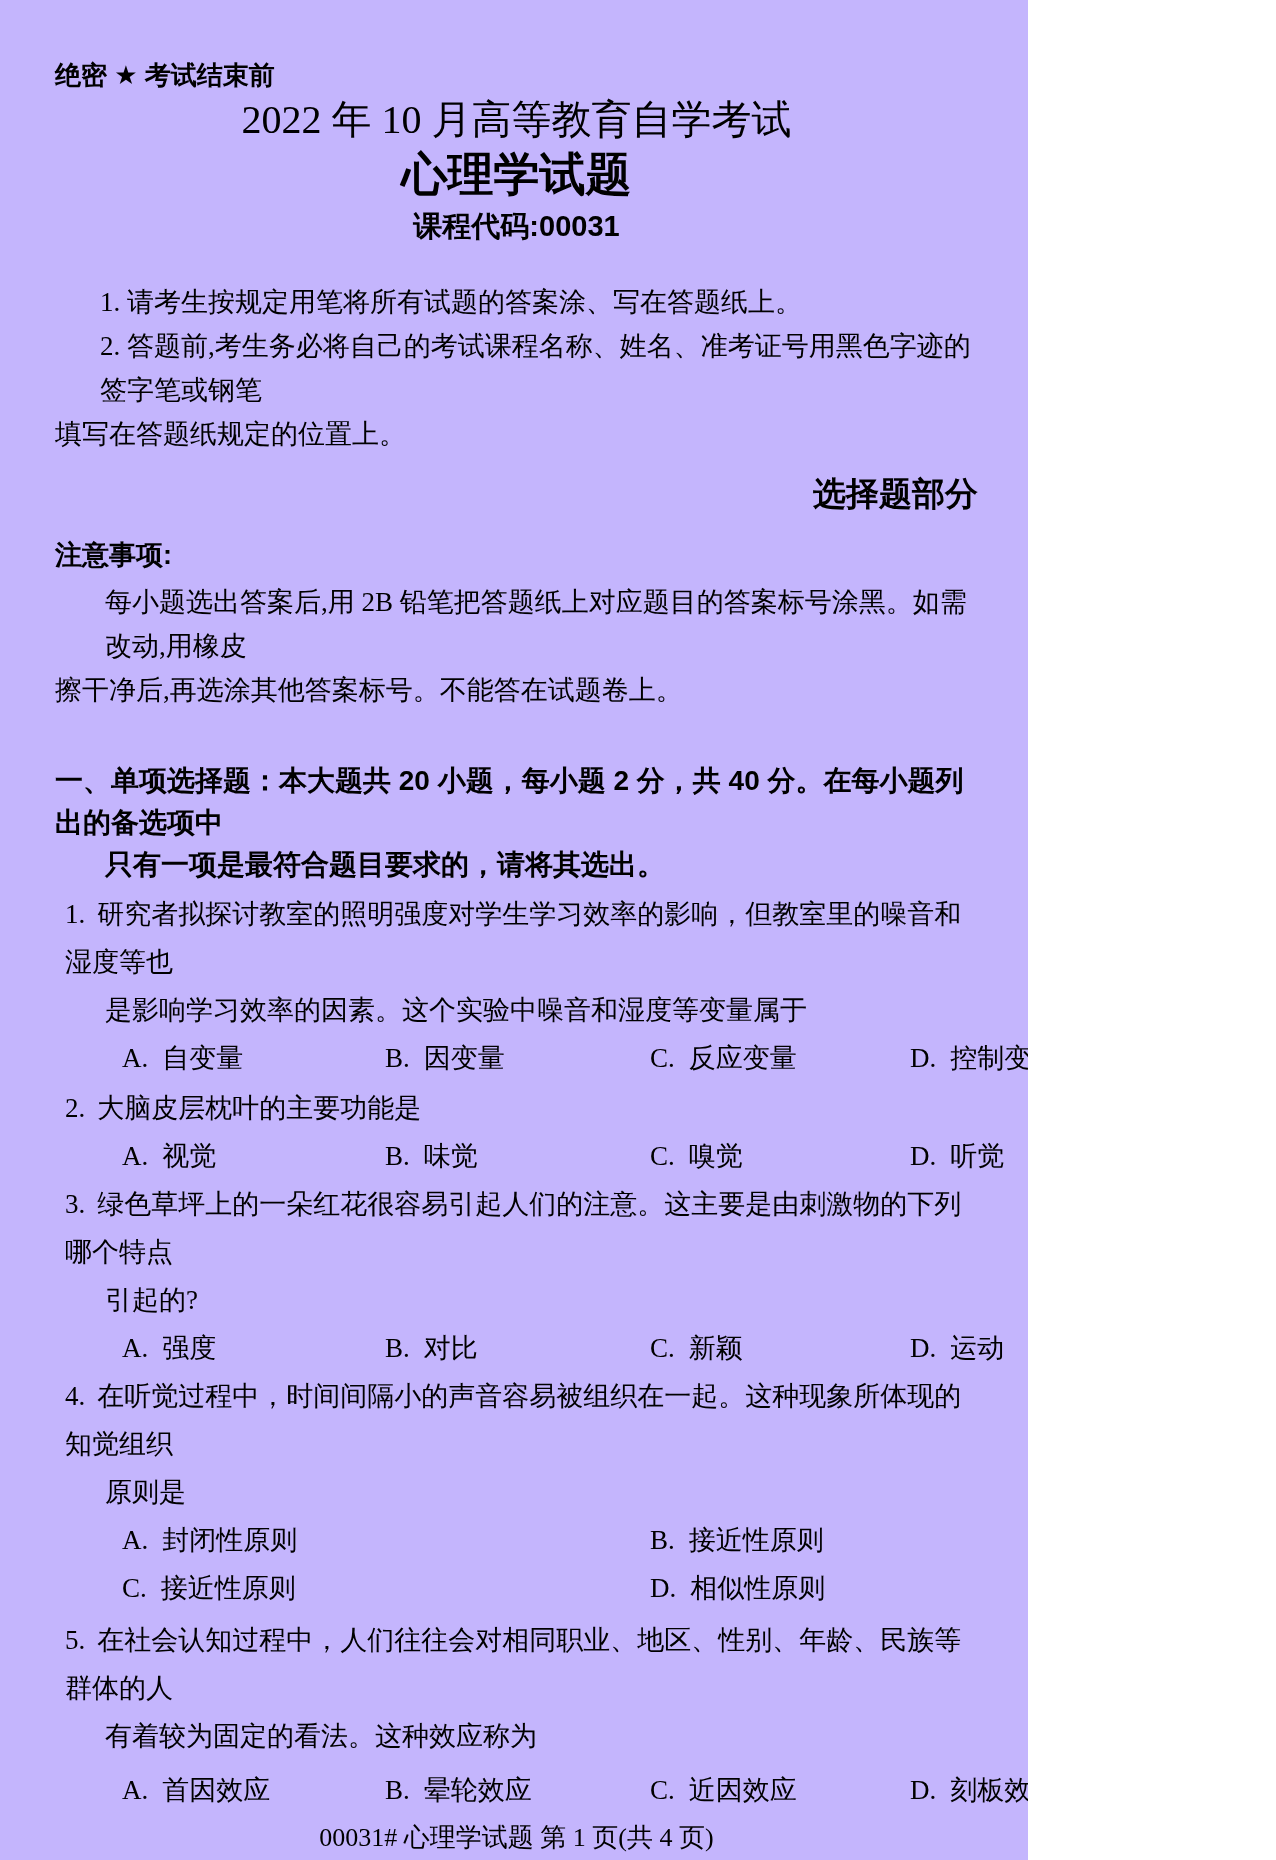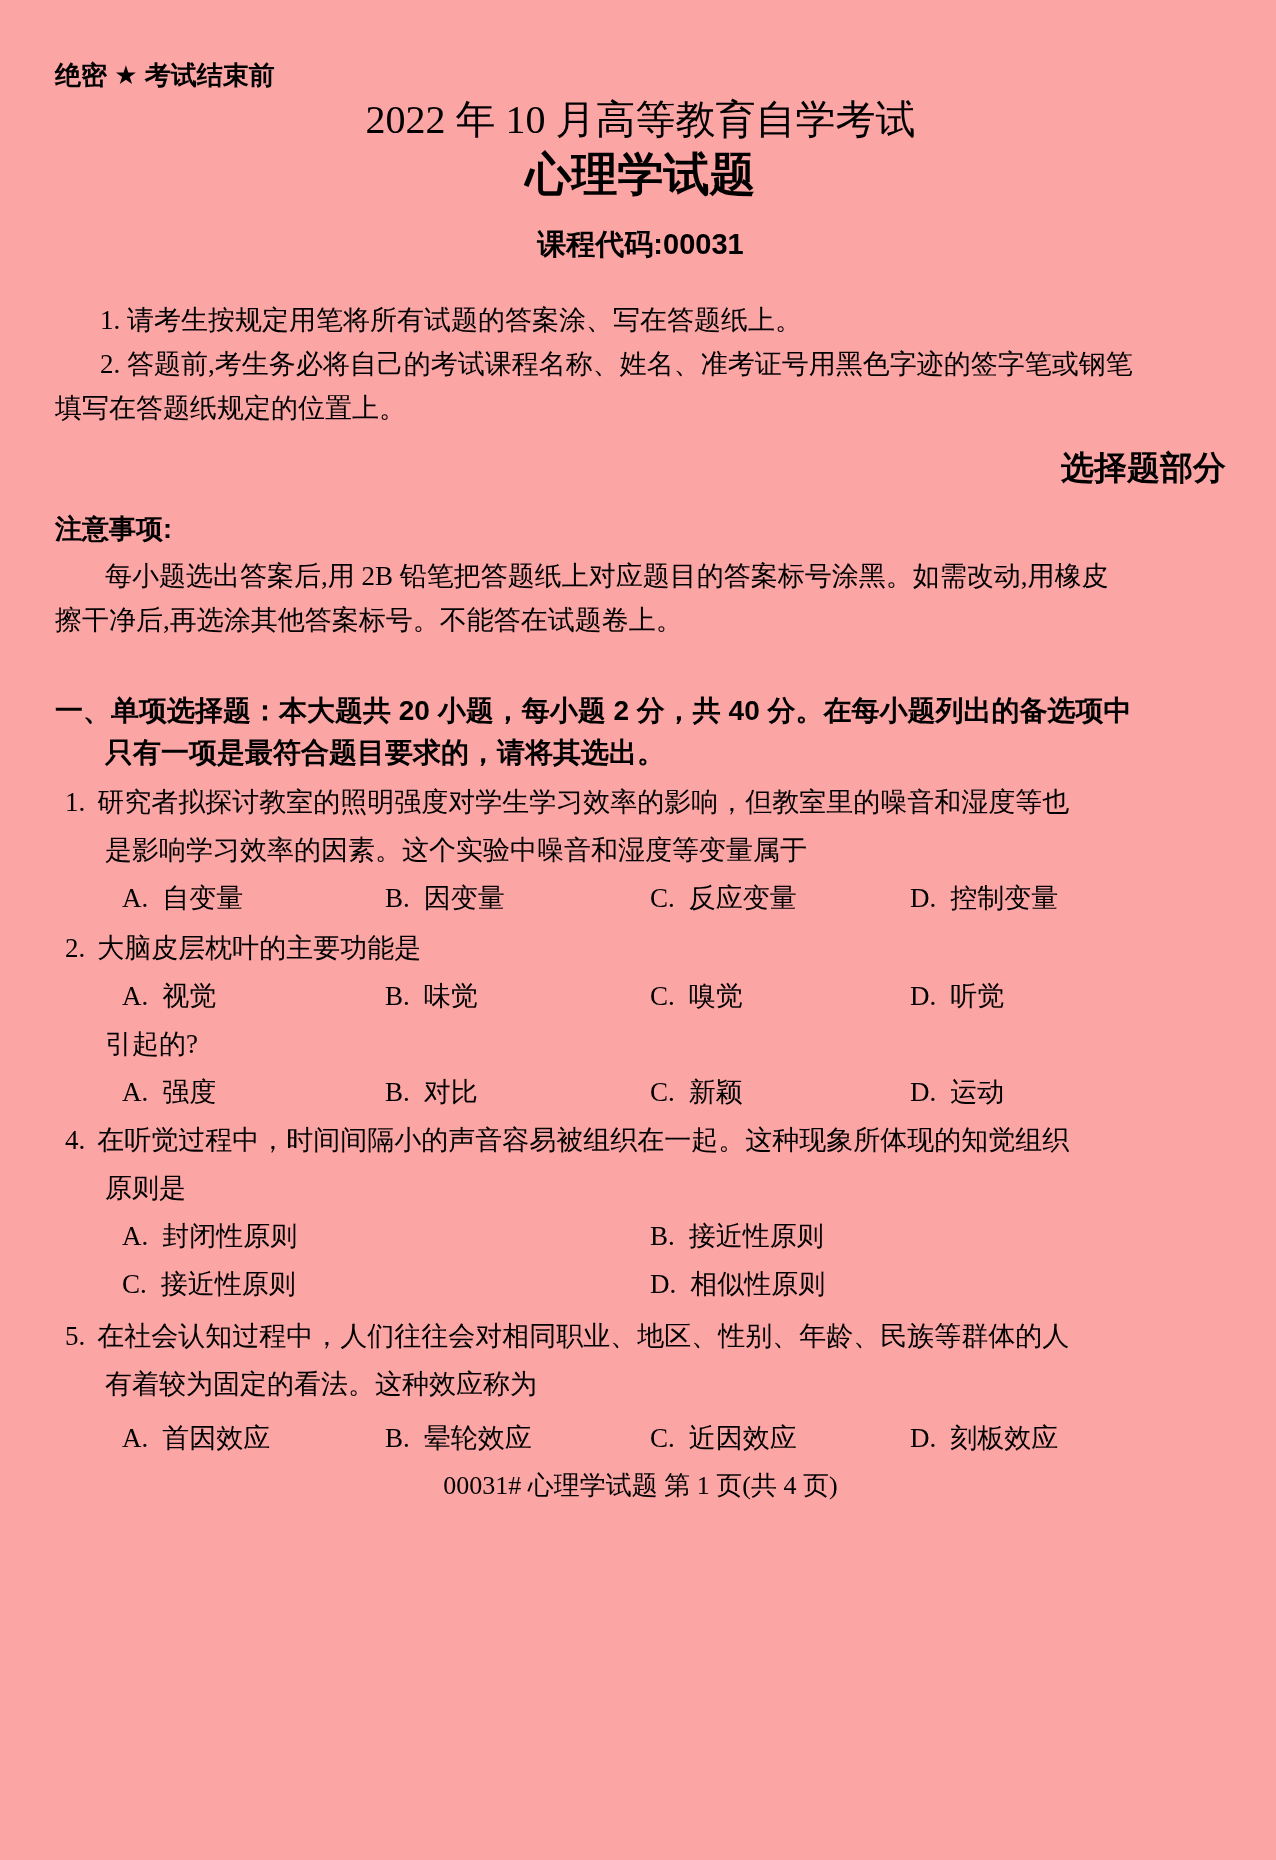--- a/index.html
+++ b/index.html
@@ -1,34 +1,34 @@
 <!DOCTYPE html>
 <html><head>
 <meta charset="utf-8">
 <style>
   * { box-sizing: border-box; }
   html, body { margin: 0; padding: 0; background: #ffffff; }
   .page {
     position: relative;
-    width: 1276px;
+    width: 1028px;
     height: 1860px;
-    background: #fca5a5;
+    background: #c4b5fd;
     color: #000000;
     font-family: "Liberation Serif", "DejaVu Serif", serif;
     font-size: 27px;
     padding: 58px 50px 0 55px;
     overflow: hidden;
   }
   .hei { font-family: "Liberation Sans", "DejaVu Sans", sans-serif; font-weight: 700; }
 
   .classification { font-size: 26px; line-height: 34px; }
 
   .title-main  { text-align: center; font-size: 40px; line-height: 52px; margin-top: 2px; font-weight: 400; }
   .title-sub   { text-align: center; font-size: 46px; line-height: 56px; }
-  .course-code { text-align: center; font-size: 29px; line-height: 36px; margin-top: 24px; }
+  .course-code { text-align: center; font-size: 29px; line-height: 36px; margin-top: 6px; }
 
   .instr       { font-size: 27px; line-height: 44px; }
   .instr-num   { padding-left: 45px; }
   .instr-first { margin-top: 36px; }
 
   .section-title { text-align: right; font-size: 33px; line-height: 44px; margin-top: 16px; }
 
   .notice-label { font-size: 27px; line-height: 34px; margin-top: 22px; }
   .notice       { font-size: 27px; line-height: 44px; }
   .notice-l1    { margin-top: 8px; padding-left: 50px; }
@@ -93,20 +93,23 @@
   <div class="question mt2">
     <div class="q-line q-first">
       <span class="q-num">2.</span><span>大脑皮层枕叶的主要功能是</span>
     </div>
     <div class="opt-row">
       <span class="opt w1"><span class="opt-label">A.</span><span>视觉</span></span><span class="opt w2"><span class="opt-label">B.</span><span>味觉</span></span><span class="opt w3"><span class="opt-label">C.</span><span>嗅觉</span></span><span class="opt"><span class="opt-label">D.</span><span>听觉</span></span>
     </div>
   </div>
 
   <div class="question">
+    <div class="q-line q-first">
+      <span class="q-num">3.</span><span>绿色草坪上的一朵红花很容易引起人们的注意。这主要是由刺激物的下列哪个特点</span>
+    </div>
     <div class="q-line q-cont">引起的?</div>
     <div class="opt-row">
       <span class="opt w1"><span class="opt-label">A.</span><span>强度</span></span><span class="opt w2"><span class="opt-label">B.</span><span>对比</span></span><span class="opt w3"><span class="opt-label">C.</span><span>新颖</span></span><span class="opt"><span class="opt-label">D.</span><span>运动</span></span>
     </div>
   </div>
 
   <div class="question">
     <div class="q-line q-first">
       <span class="q-num">4.</span><span>在听觉过程中，时间间隔小的声音容易被组织在一起。这种现象所体现的知觉组织</span>
     </div>

